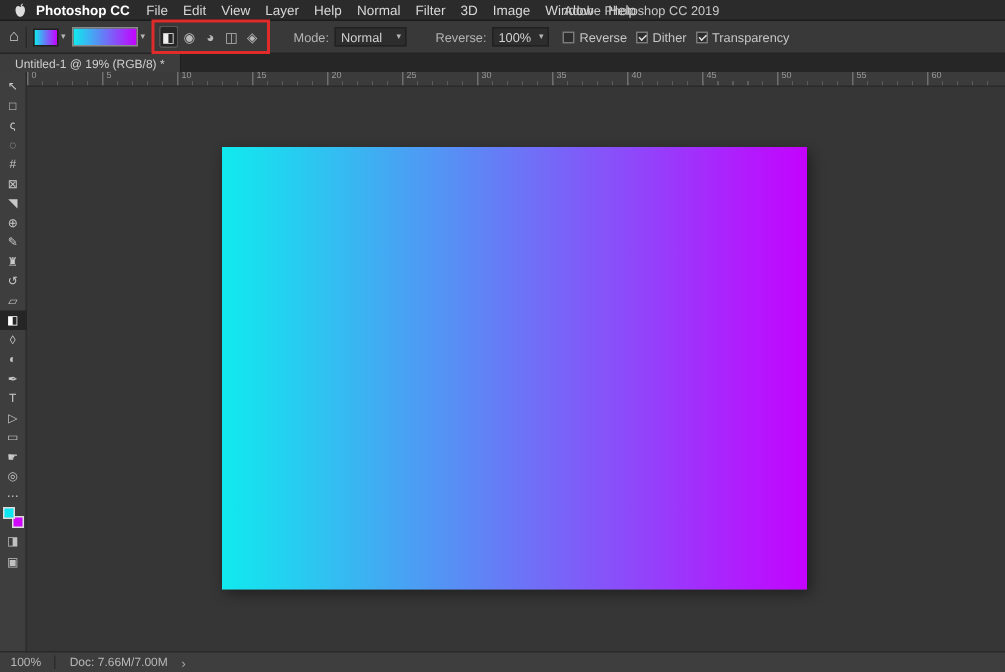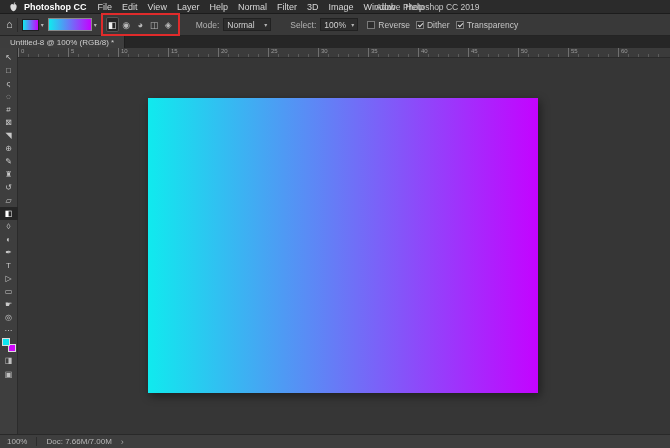--- a/index.html
+++ b/index.html
@@ -150,21 +150,21 @@
         </span>
         <span class="type-btn">
           <span class="glyph">◈</span>
         </span>
       </span>
     <span class="opt-label">Mode:</span>
     <span class="field mode">
       <span>Normal</span>
       <span class="chev">▾</span>
     </span>
-    <span class="opt-label">Select:</span>
+    <span class="opt-label">Reverse:</span>
     <span class="field opacity">
       <span>100%</span>
       <span class="chev">▾</span>
     </span>
     <span class="type-buttons" style="padding:0;margin-left:0">
 
         <span class="check">
           <span class="box"></span>
           <span class="lbl">Reverse</span>
         </span>
@@ -176,21 +176,21 @@
 
         <span class="check checked">
           <span class="box"></span>
           <span class="lbl">Transparency</span>
         </span>
       </span>
   </div>
 
   <div class="tabbar">
     <div class="tab">
-      <span>Untitled-8 @ 100% (RGB/8) *</span>
+      <span>Untitled-1 @ 19% (RGB/8) *</span>
     </div>
   </div>
 
   <div class="ruler">
 
   <span class="ruler-seg">
         <span class="num">0</span>
       </span>
       <span class="ruler-seg">
         <span class="num">5</span>

